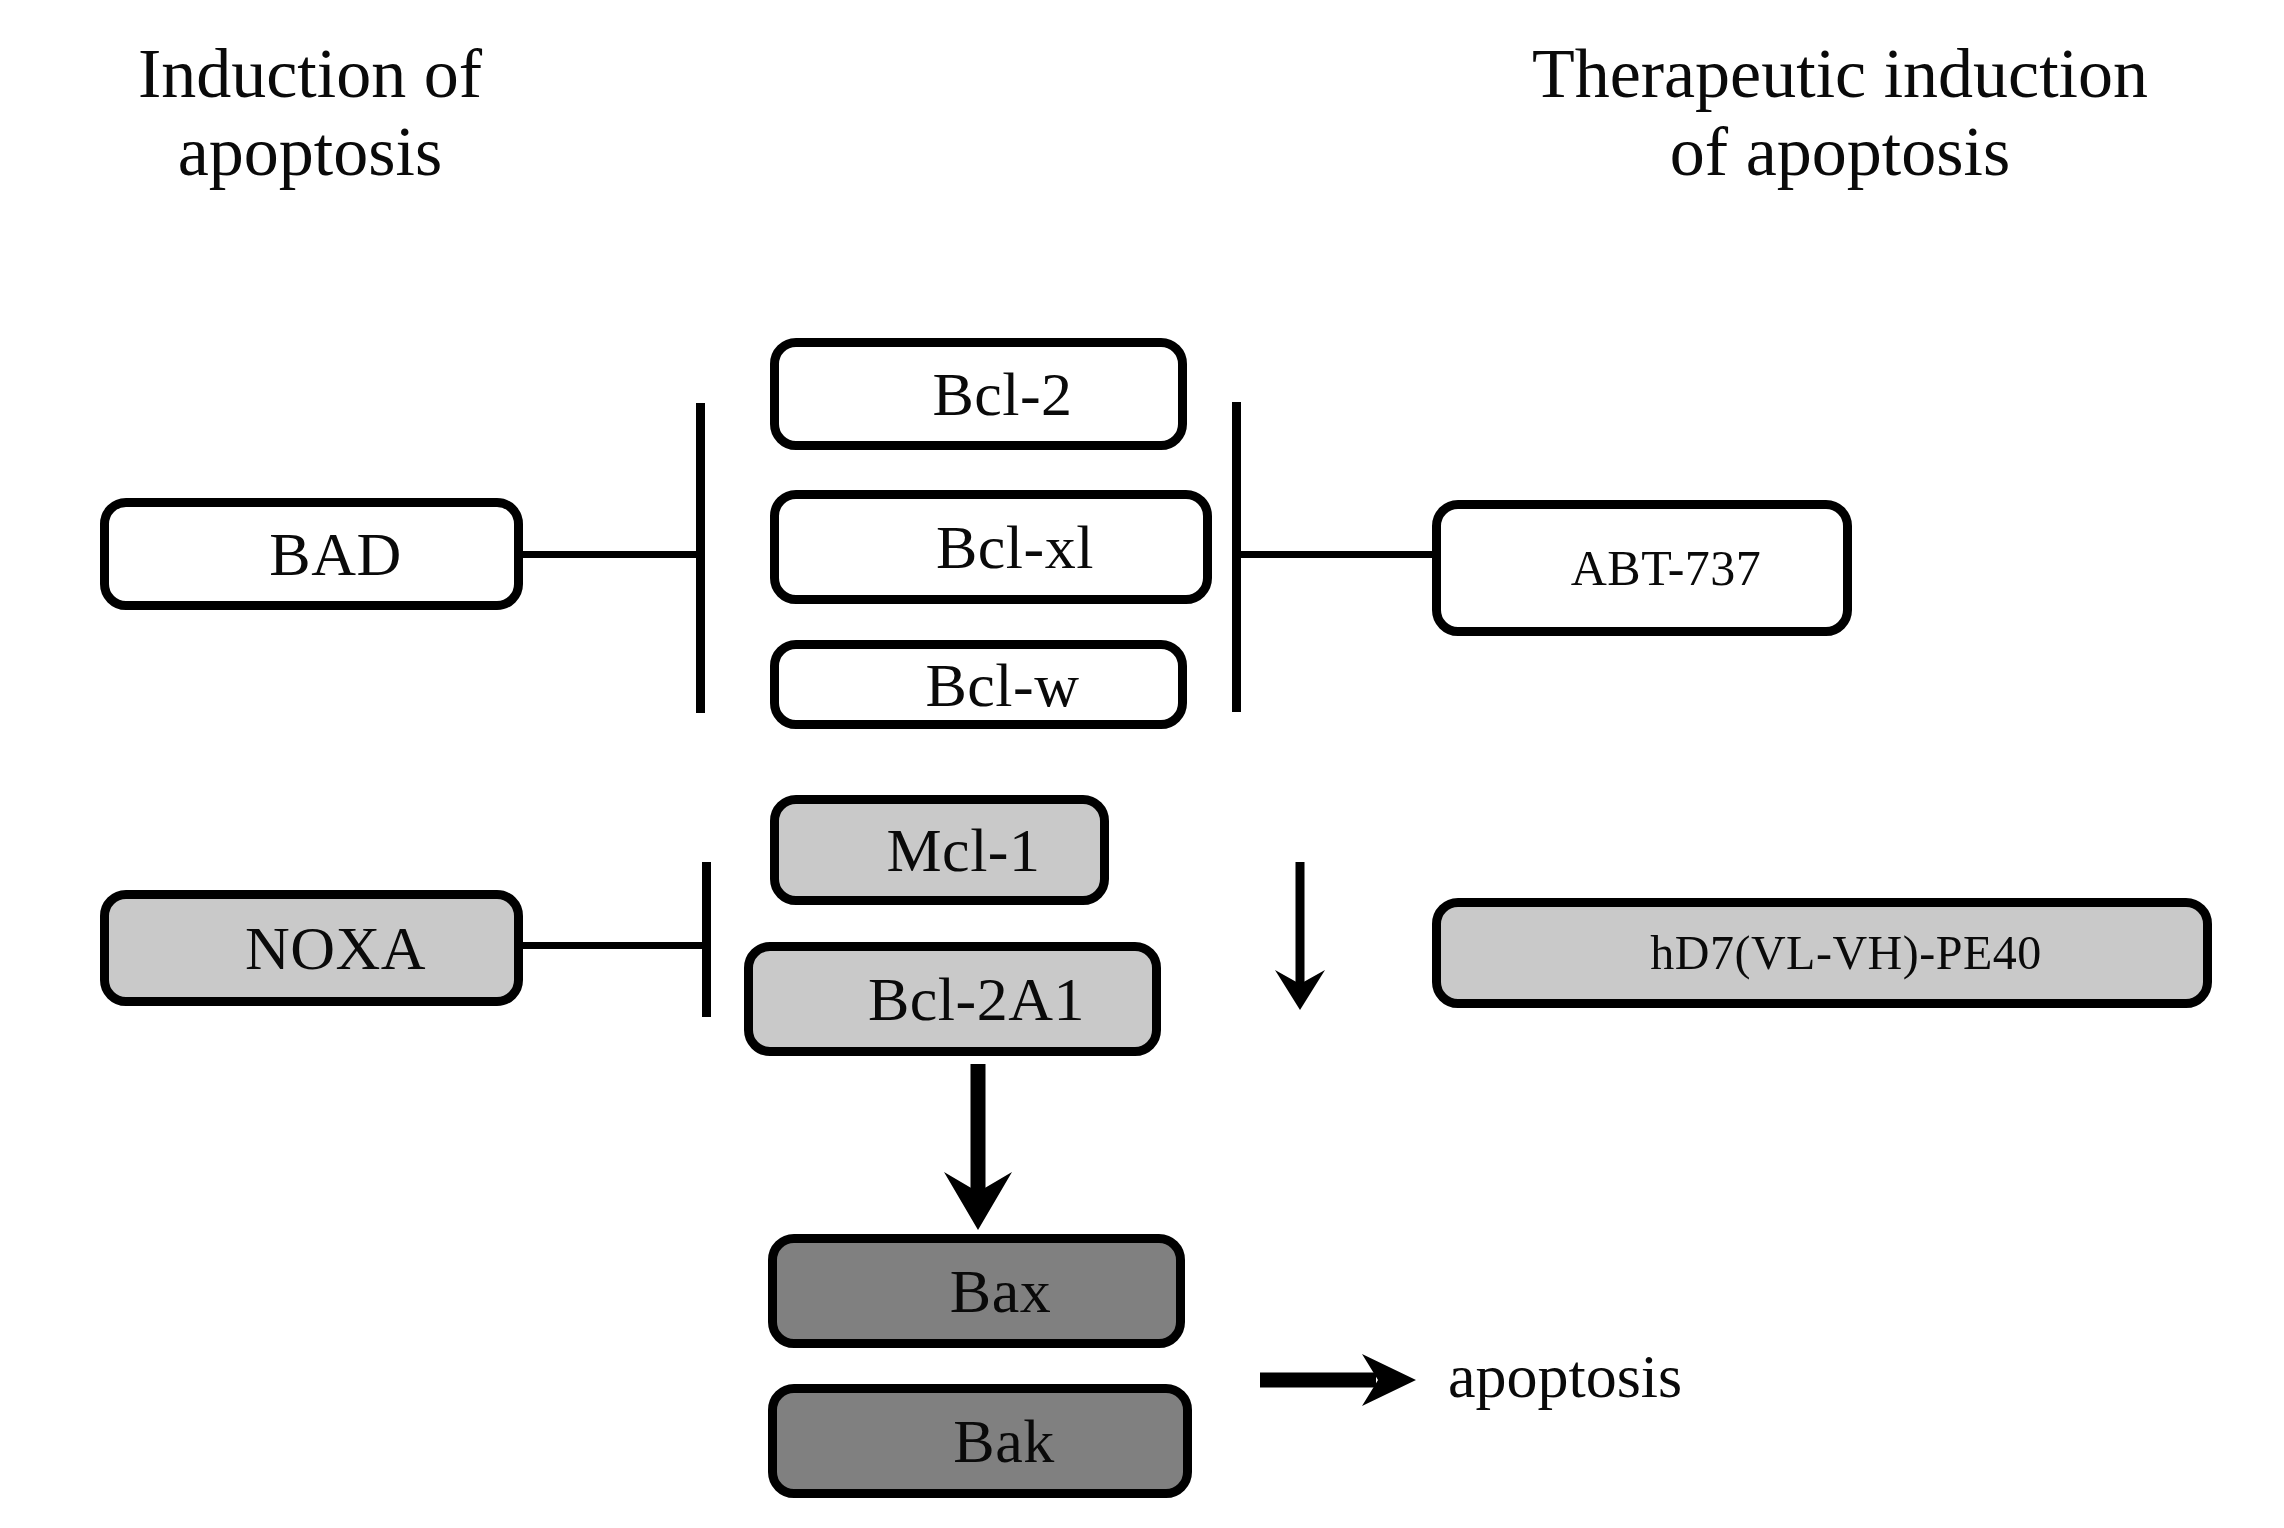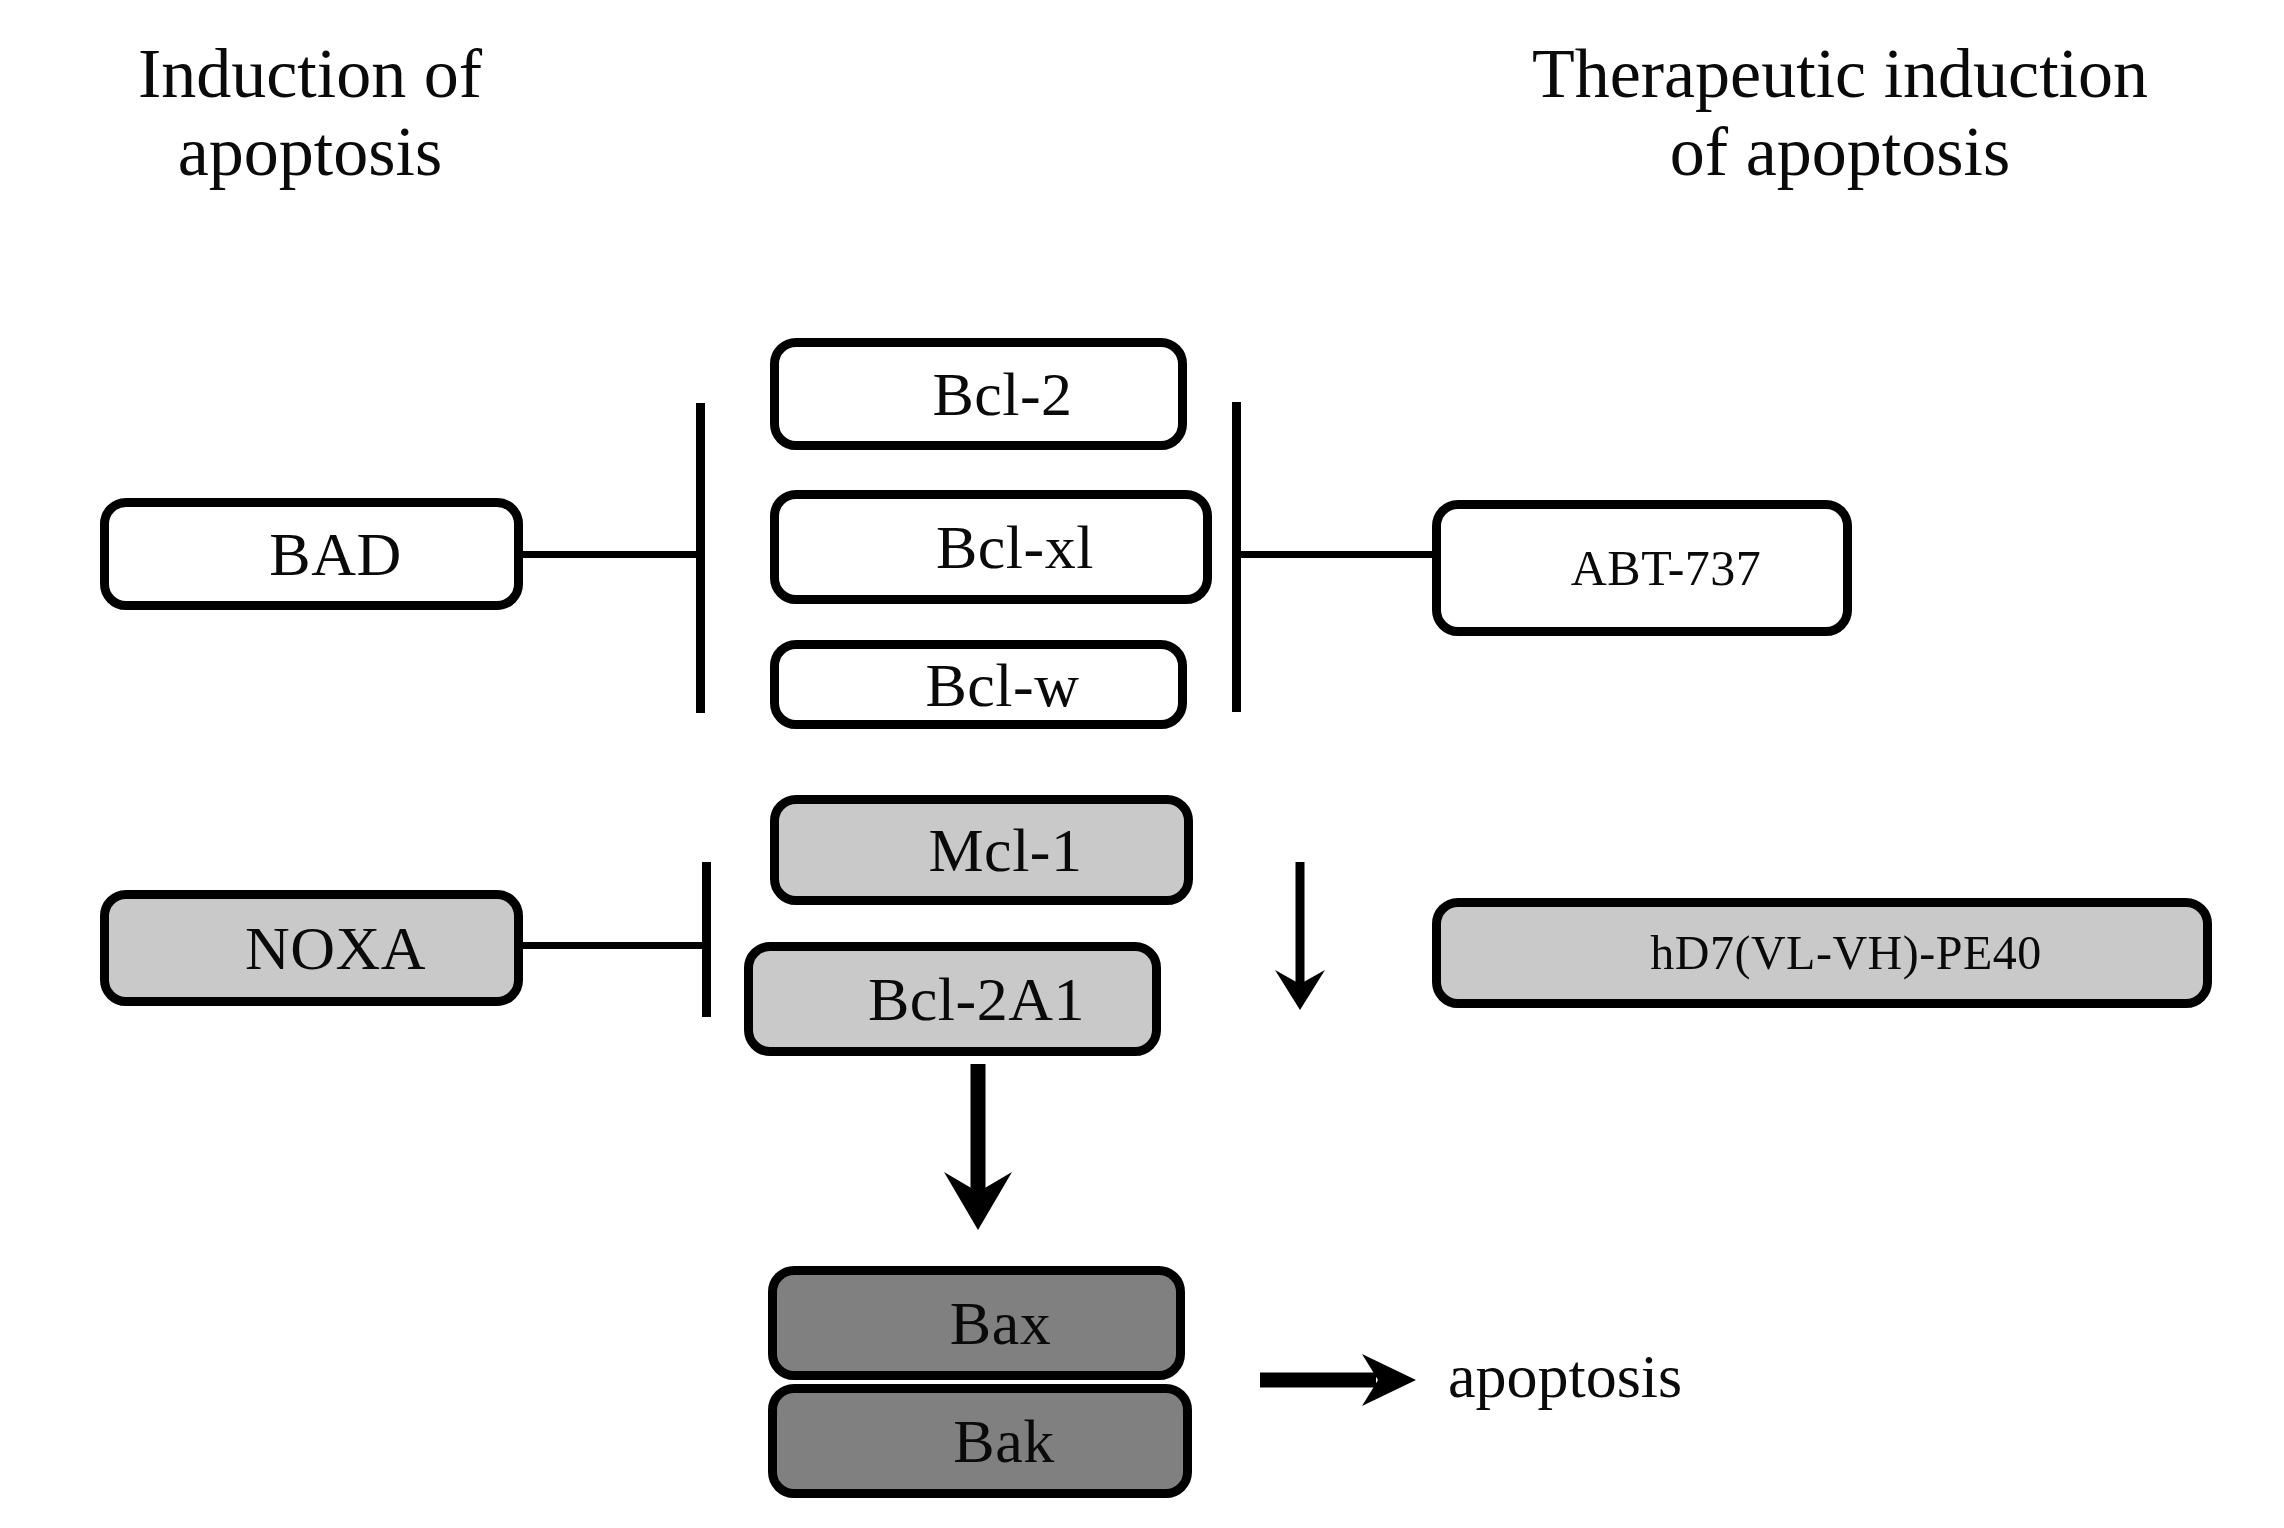--- a/index.html
+++ b/index.html
@@ -58,25 +58,25 @@
   <div class="node" style="left:100px;top:498px;width:423px;height:112px;">BAD</div>
 
   <div class="node gray-light" style="left:100px;top:890px;width:423px;height:116px;border-radius:26px;">NOXA</div>
 
   <div class="node" style="left:770px;top:338px;width:417px;height:112px;">Bcl-2</div>
 
   <div class="node" style="left:770px;top:490px;width:442px;height:114px;">Bcl-xl</div>
 
   <div class="node" style="left:770px;top:640px;width:417px;height:89px;">Bcl-w</div>
 
-  <div class="node gray-light" style="left:770px;top:795px;width:423px;height:110px;">Mcl-1</div>
+  <div class="node gray-light" style="left:770px;top:795px;width:339px;height:110px;">Mcl-1</div>
 
   <div class="node gray-light" style="left:744px;top:942px;width:417px;height:114px;">Bcl-2A1</div>
 
-  <div class="node gray-dark" style="left:768px;top:1234px;width:417px;height:114px;margin-top:32px;">Bax</div>
+  <div class="node gray-dark" style="left:768px;top:1234px;width:417px;height:114px;">Bax</div>
 
   <div class="node gray-dark" style="left:768px;top:1384px;width:424px;height:114px;">Bak</div>
 
   <div class="node small" style="left:1432px;top:500px;width:420px;height:136px;">ABT-737</div>
 
   <div class="node gray-light xsmall" style="left:1432px;top:898px;width:780px;height:110px;">hD7(VL-VH)-PE40</div>
 
   <div class="hline" style="left:523px;top:551px;width:180px;"></div>
   <div class="vbar" style="left:696px;top:403px;height:310px;"></div>
 

